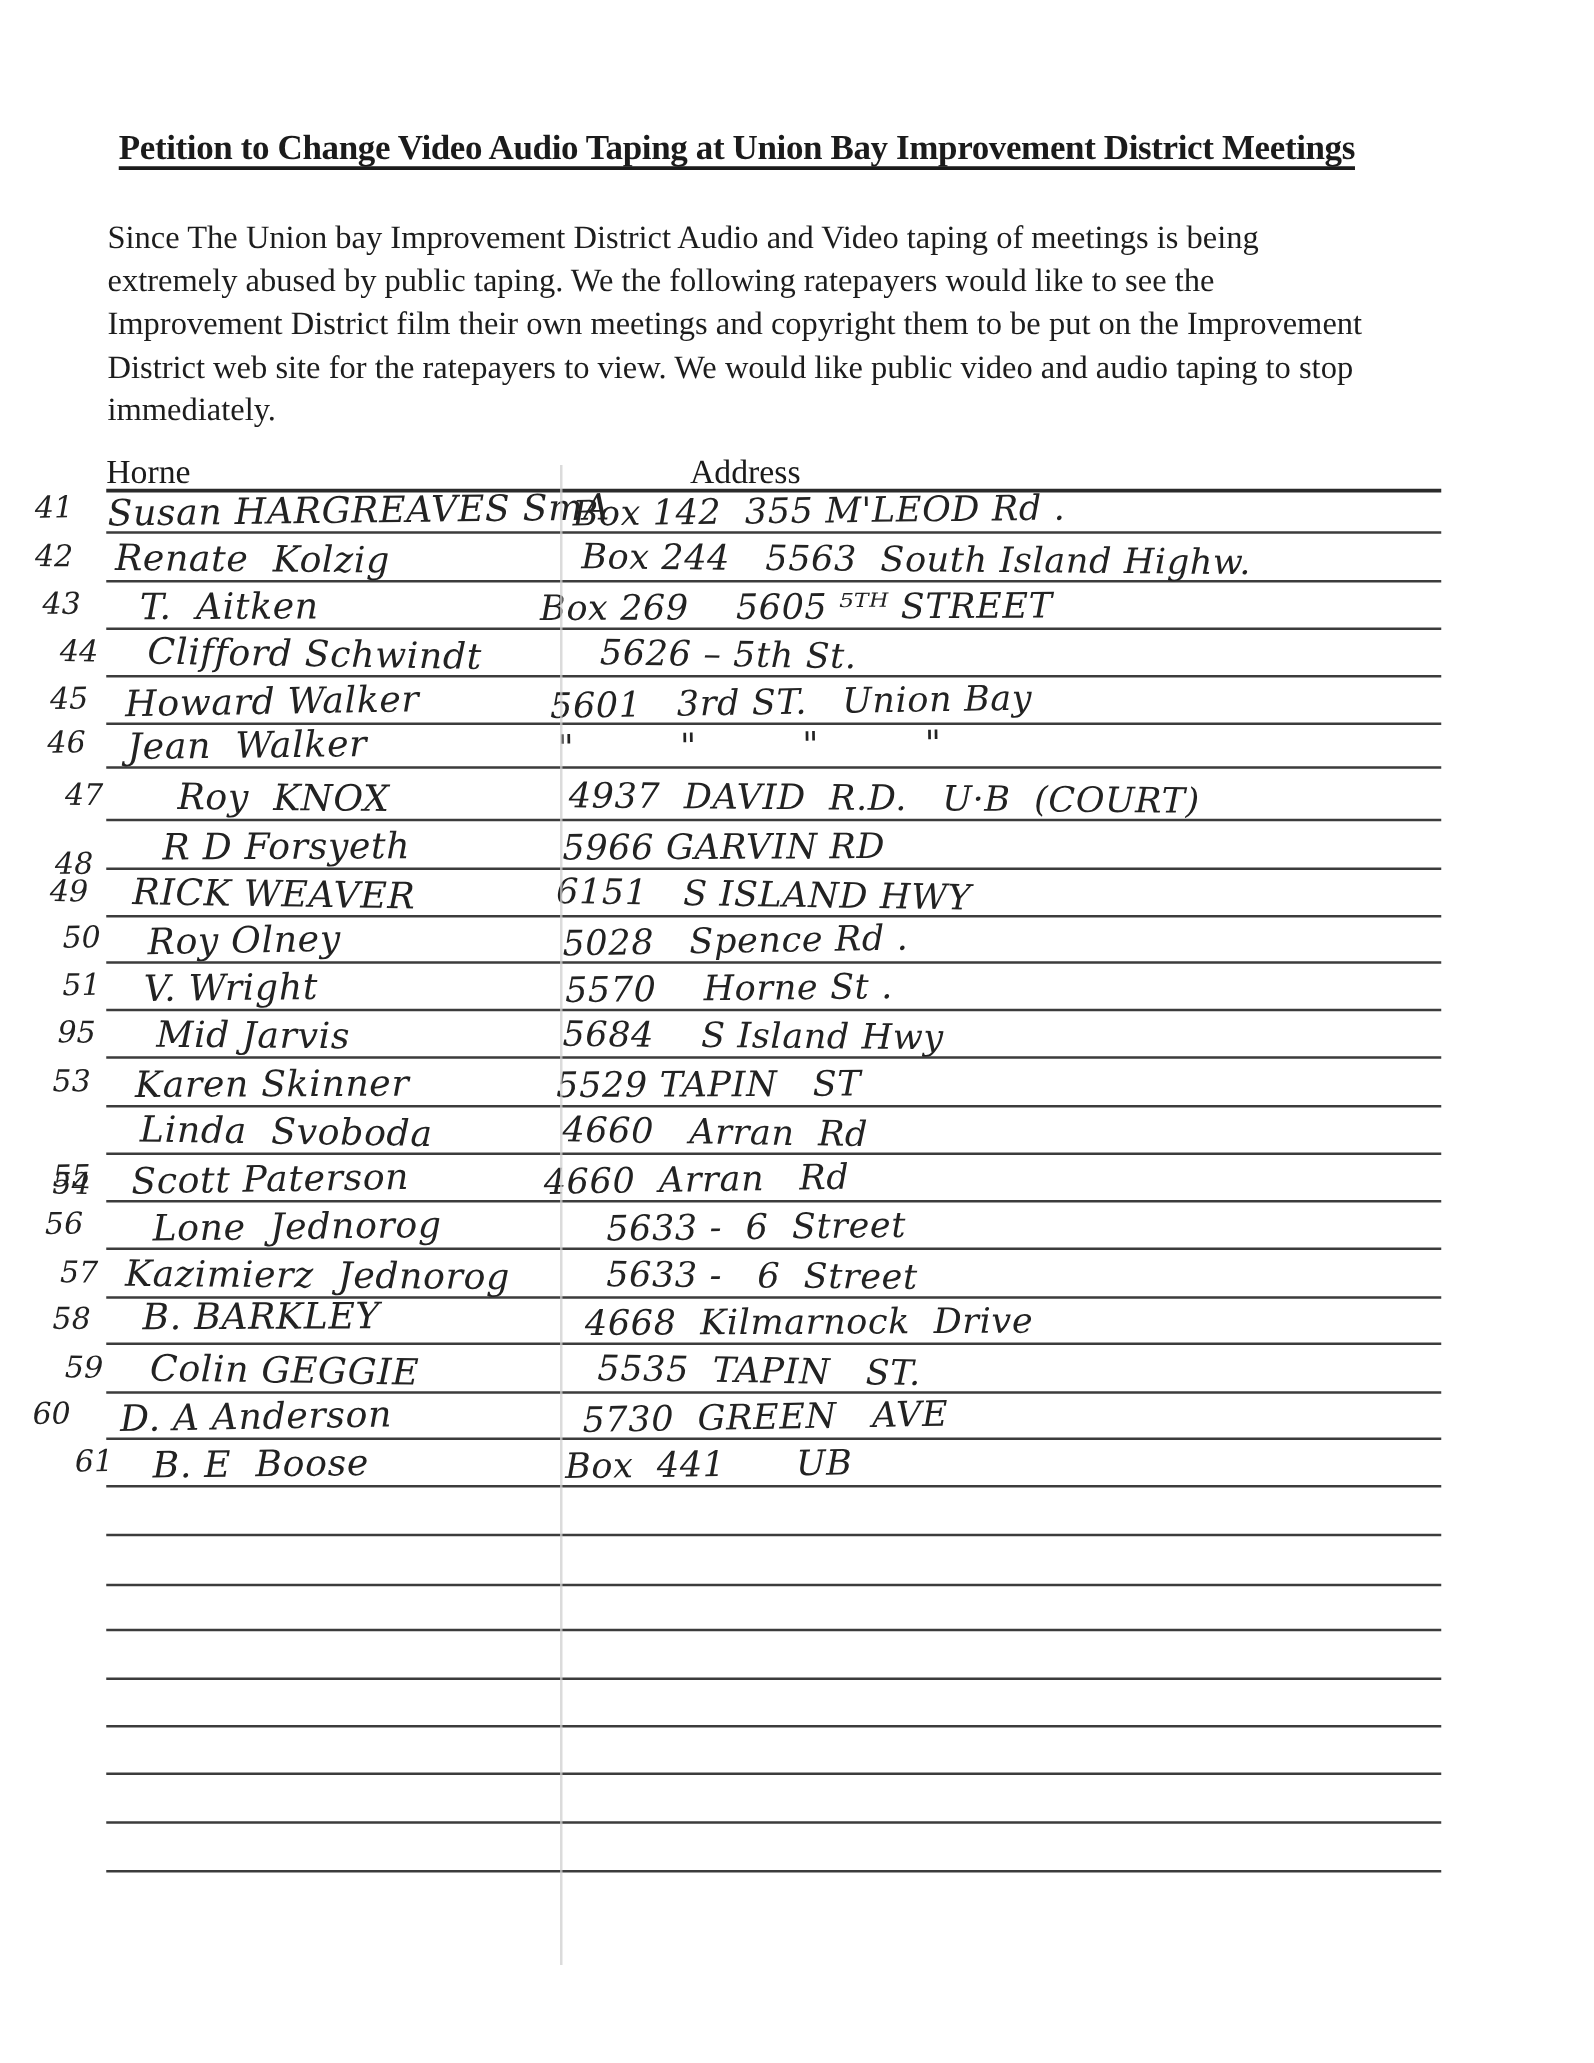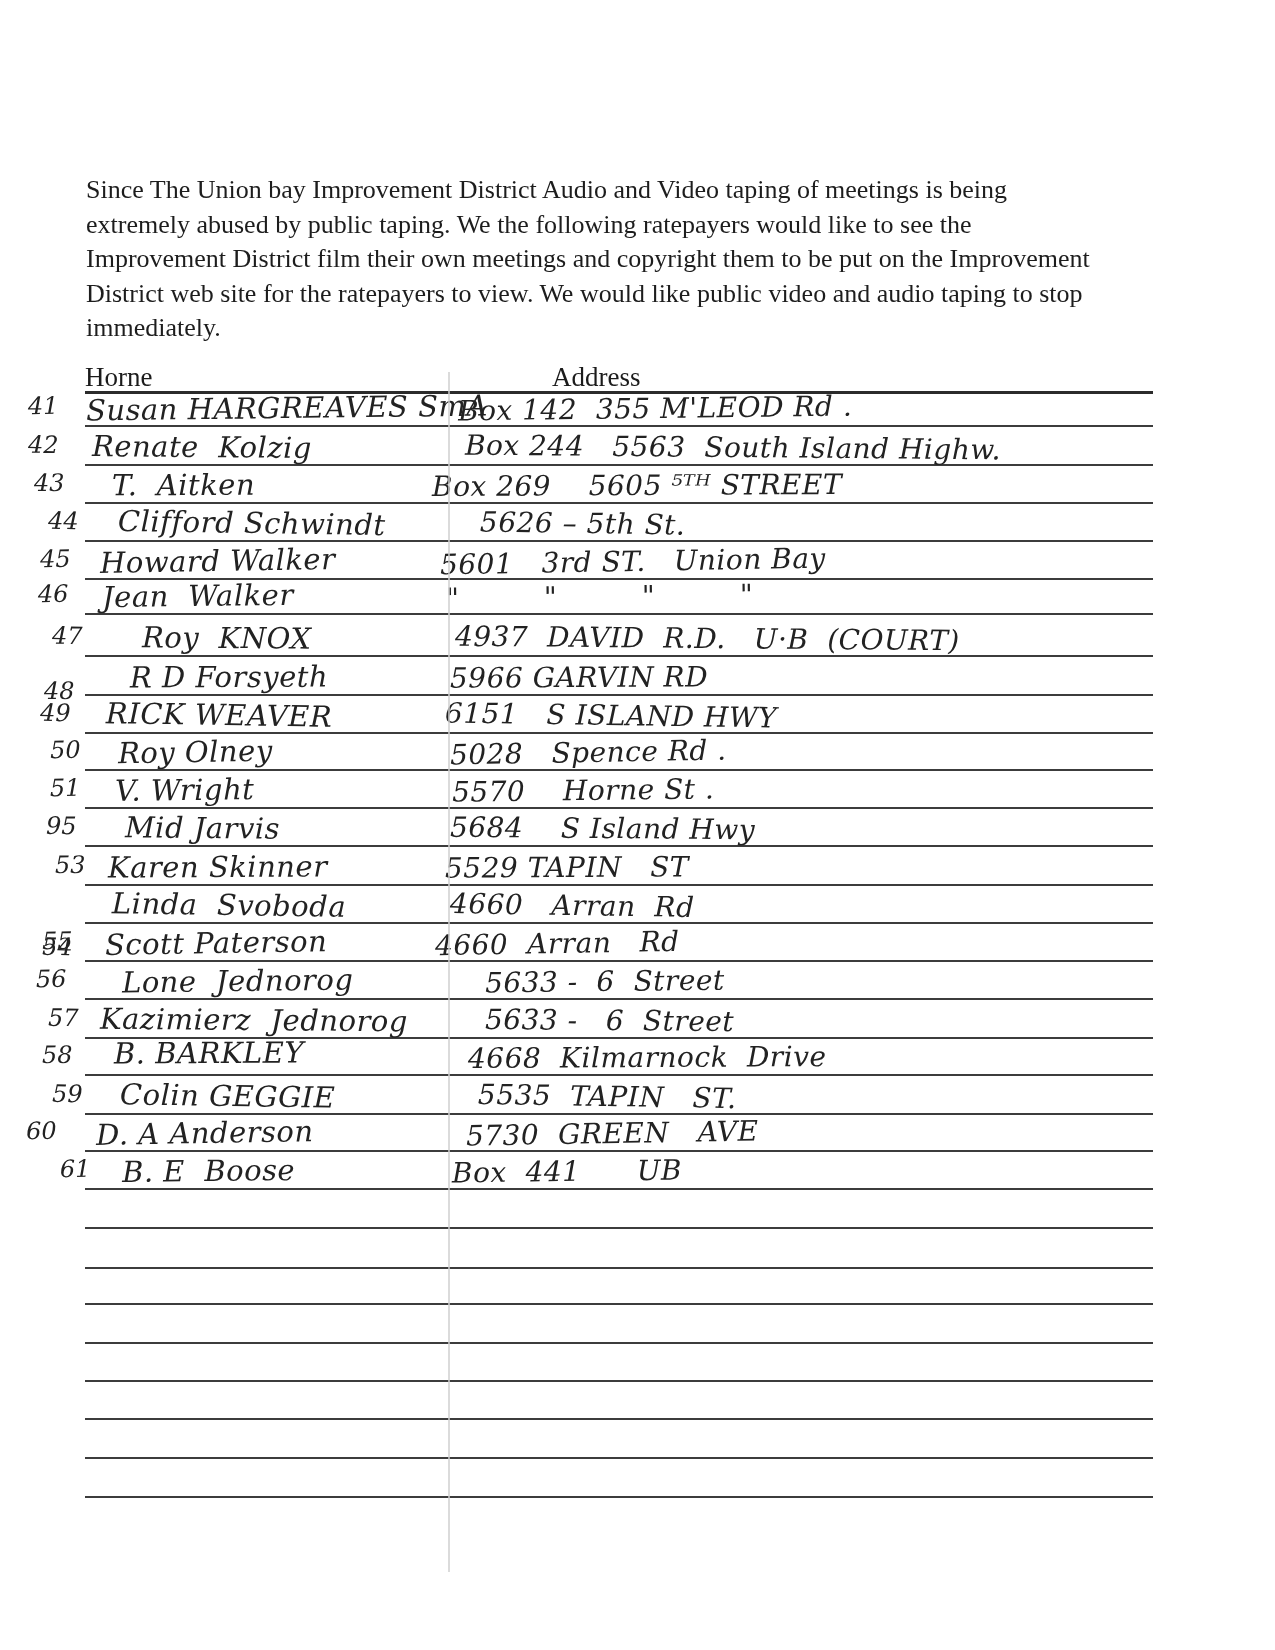--- a/index.html
+++ b/index.html
@@ -62,20 +62,21 @@
   .r1{transform:rotate(0.5deg);}
   .r2{transform:rotate(-0.3deg);}
   .r3{transform:rotate(0.9deg);}
   .r4{transform:rotate(-1.0deg);}
 </style>
 </head>
 <body>
 
 <div class="sheet">
 
+  <h1 class="doc-title">Petition to Change Video Audio Taping at Union Bay Improvement District Meetings</h1>
 
   <p class="doc-body">Since The Union bay Improvement District Audio and Video taping of meetings is being extremely abused by public taping. We the following ratepayers would like to see the Improvement District film their own meetings and copyright them to be put on the Improvement District web site for the ratepayers to view. We would like public video and audio taping to stop immediately.</p>
 
   <span class="col-head" style="left:85px">Horne</span>
 
   <span class="col-head" style="left:552px">Address</span>
 
   <div class="rule header-rule"></div>
 
   <div id="rows">
@@ -121,21 +122,21 @@
       <span class="hw addr r4" style="left: 450px; top: 736px;">5028   Spence Rd .</span>
       <div class="rule soft" style="top: 807px;"></div>
       <span class="hw num r0" style="left: 50px; top: 774px;">51</span>
       <span class="hw name r0" style="left: 115px; top: 773px;">V. Wright</span>
       <span class="hw addr r0" style="left: 452px; top: 774px;">5570    Horne St .</span>
       <div class="rule soft" style="top: 845px;"></div>
       <span class="hw num r1" style="left: 46px; top: 812px;">95</span>
       <span class="hw name r1" style="left: 125px; top: 811px;">Mid Jarvis</span>
       <span class="hw addr r1" style="left: 450px; top: 812px;">5684    S Island Hwy</span>
       <div class="rule soft" style="top: 884px;"></div>
-      <span class="hw num r2" style="left: 42px; top: 851px; margin-left: 13px;">53</span>
+      <span class="hw num r2" style="left: 42px; top: 851px;">53</span>
       <span class="hw name r2" style="left: 108px; top: 850px;">Karen Skinner</span>
       <span class="hw addr r2" style="left: 445px; top: 851px;">5529 TAPIN   ST</span>
       <div class="rule soft" style="top: 922px;"></div>
       <span class="hw num r3" style="left: 42px; top: 889px; margin-top: 44px;">54</span>
       <span class="hw name r3" style="left: 112px; top: 888px;">Linda  Svoboda</span>
       <span class="hw addr r3" style="left: 450px; top: 889px;">4660   Arran  Rd</span>
       <div class="rule soft" style="top: 960px;"></div>
       <span class="hw num r4" style="left: 42px; top: 927px; text-align: right;">55</span>
       <span class="hw name r4" style="left: 105px; top: 926px;">Scott Paterson</span>
       <span class="hw addr r4" style="left: 435px; top: 927px;">4660  Arran   Rd</span>

